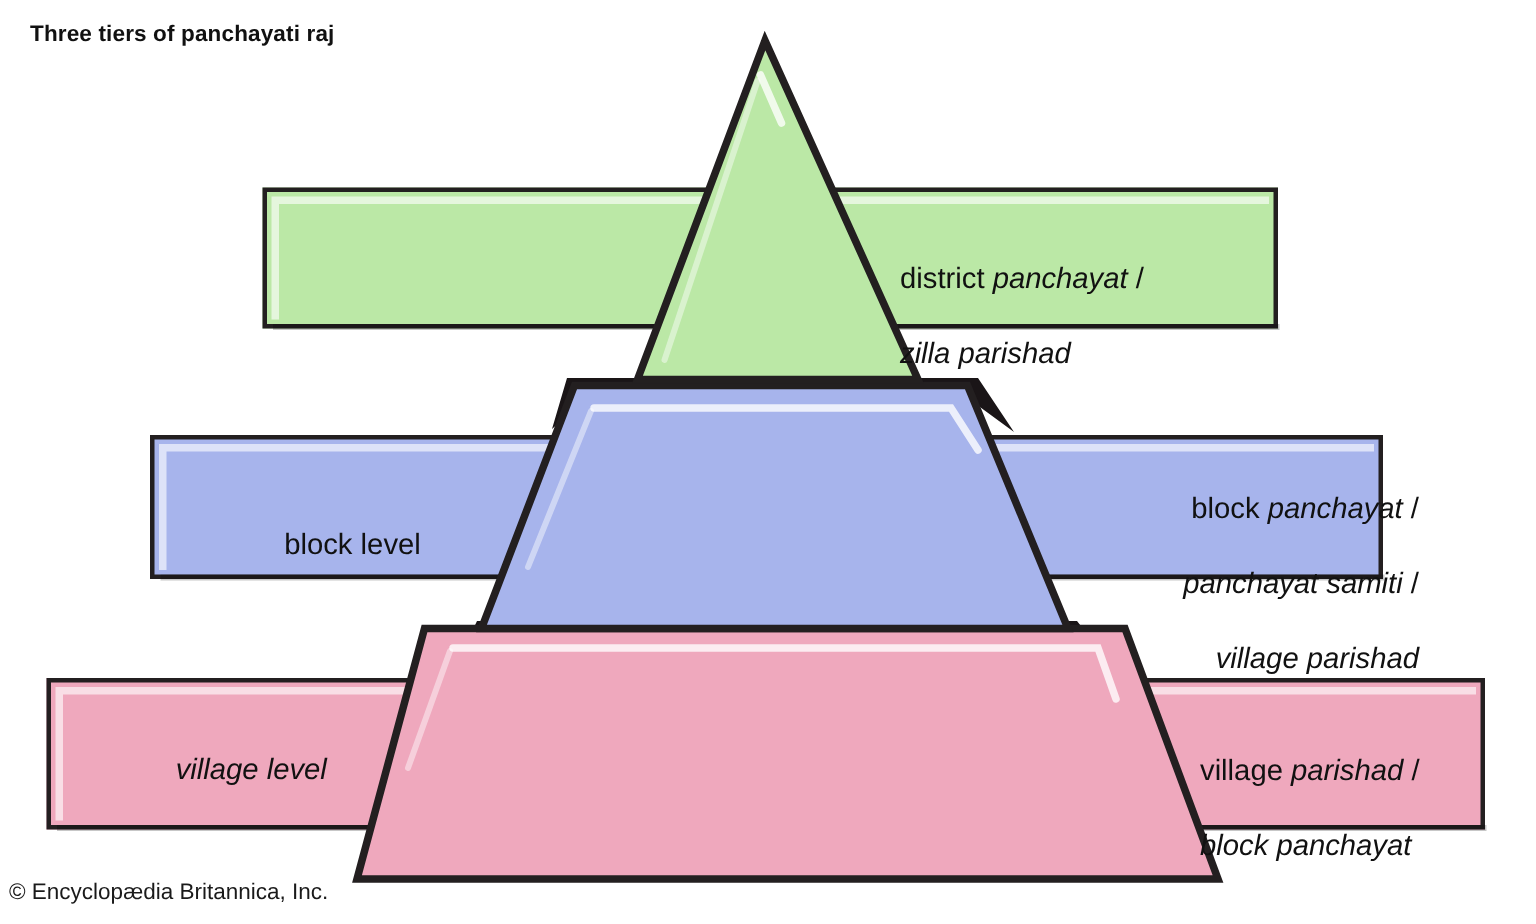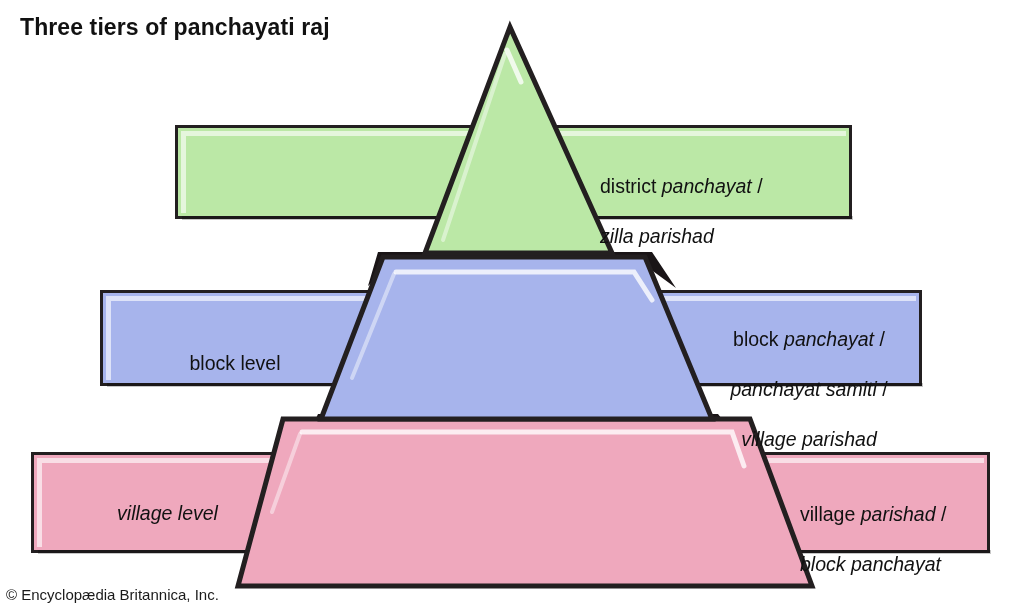--- a/index.html
+++ b/index.html
@@ -18,21 +18,21 @@
   #stage {
     position: absolute;
     left: 0; top: 0;
     width: 1024px;
     height: 616px;
   }
   .title {
     position: absolute;
     left: 20px;
     top: 14px;
-    font-size: 23px;
+    font-size: 15px;
     font-weight: bold;
     letter-spacing: 0.1px;
     color: #111111;
     white-space: nowrap;
   }
   .credit {
     position: absolute;
     left: 6px;
     top: 586px;
     font-size: 15px;
@@ -127,21 +127,21 @@
   </svg>
 
   <div class="band-label lbl-right" style="left:600px; top:149px; width:245px; text-align:left;">
     <div><span>district </span><em>panchayat</em><span> /</span></div>
     <div><em>zilla parishad</em></div>
   </div>
 
   <div class="band-label lbl-left" style="left:120px; top:326px; width:230px;">
     <span>block level</span>
   </div>
-  <div class="band-label lbl-right" style="left:704px; top:302px; width:210px; text-align:center;">
+  <div class="band-label lbl-right" style="left:736px; top:302px; width:210px; text-align:right;">
     <div><span>block </span><em>panchayat</em><span> /</span></div>
     <div><em>panchayat samiti</em><span> /</span></div>
     <div><em>village parishad</em></div>
   </div>
 
   <div class="band-label lbl-left" style="left:55px; top:476px; width:225px;font-style:italic;">
     <span>village level</span>
   </div>
   <div class="band-label lbl-right" style="left:800px; top:477px; width:215px; text-align:left;">
     <div><span>village </span><em>parishad</em><span> /</span></div>

